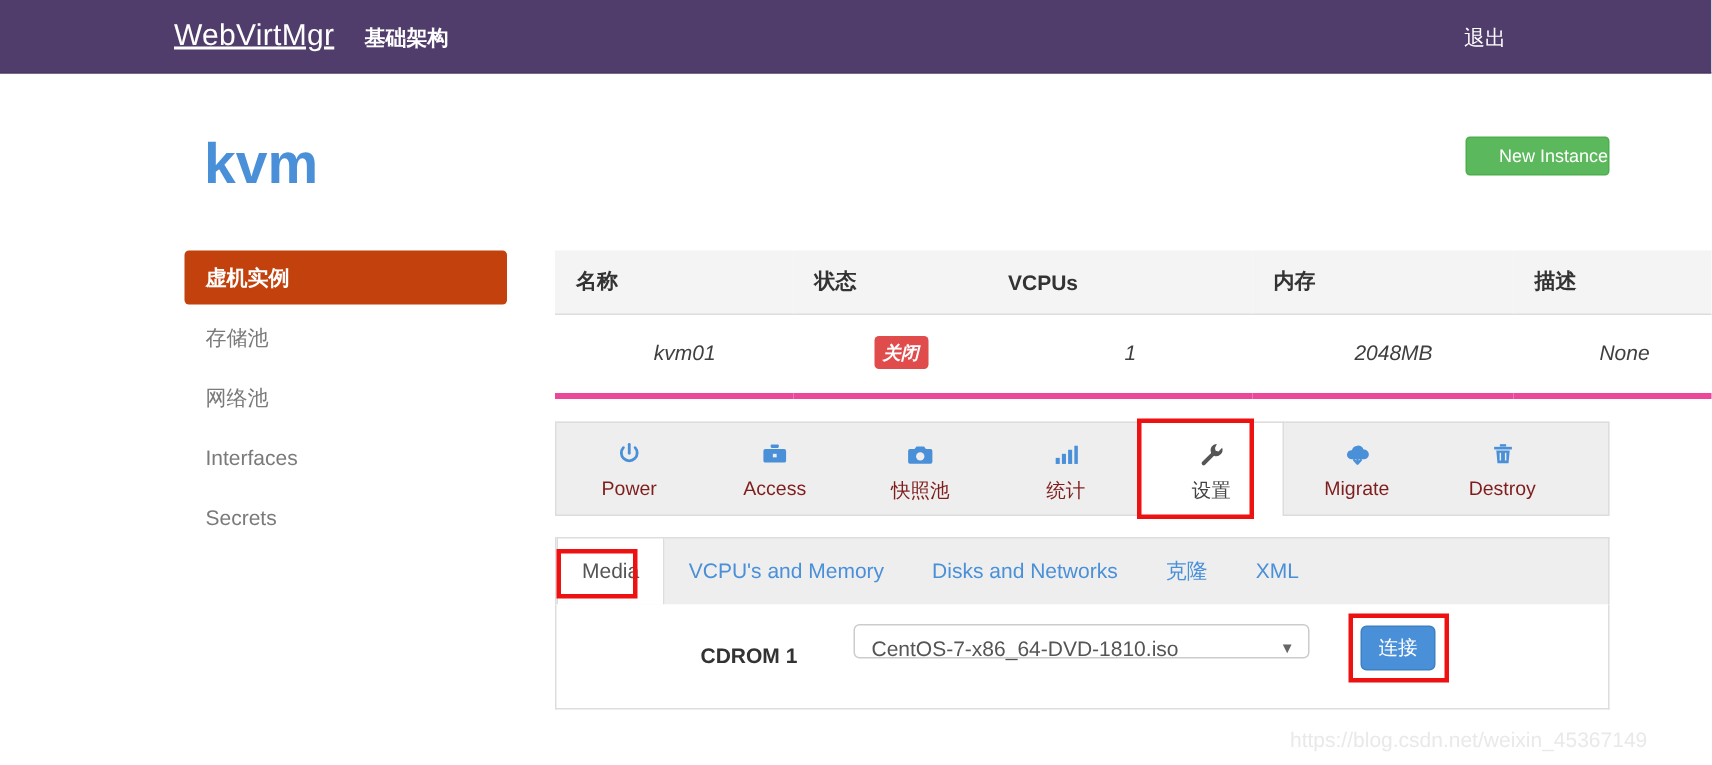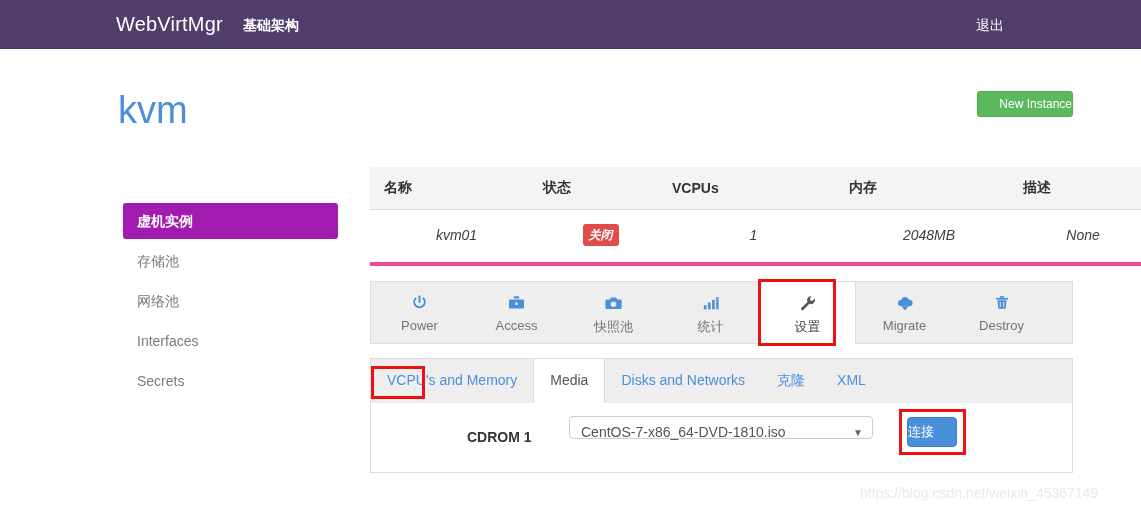--- a/index.html
+++ b/index.html
@@ -26,37 +26,38 @@
     background: #513d6b;
     border-bottom: 1px solid #4a3862;
   }
   .navbar-brand {
     position: absolute;
     left: 116px; top: 12px;
     font-size: 20px;
     color: #ffffff;
     line-height: 24px;
     letter-spacing: .2px;
+    text-decoration: underline;
   }
   .navbar-link {
     position: absolute;
     top: 15px;
     font-size: 14px;
     color: #ffffff;
     line-height: 20px;
   }
   .nav-infra { left: 243px; font-weight: bold; }
   .nav-logout { left: 976px; }
 
   
   .page-title {
     position: absolute;
-    left: 118px; top: 88px;
+    left: 136px; top: 88px;
     font-size: 38px;
-    font-weight: normal;
+    font-weight: bold;
     color: #4a90d9;
     line-height: 44px;
     margin: 0;
   }
   .btn-new-instance {
     position: absolute;
     left: 977px; top: 91px;
     width: 96px; height: 26px;
     background: #5cb85c;
     border: 1px solid #4cae4c;
@@ -80,24 +81,23 @@
     line-height: 36px;
     padding-left: 14px;
     font-size: 14px;
     color: #7a7a7a;
     border-radius: 3px;
     box-sizing: border-box;
     margin-bottom: 4px;
     cursor: pointer;
   }
   .side-item.active {
-    background: #a21caf;
+    background: #c2410c;
     color: #ffffff;
     font-weight: bold;
-    margin-top: 36px;
   }
 
   
   .content {
     position: absolute;
     left: 370px; top: 167px;
     width: 703px;
   }
 
   
@@ -150,21 +150,21 @@
     background: #eeeeee;
     border: 1px solid #dddddd;
     box-sizing: border-box;
     display: flex;
     align-items: stretch;
   }
   .action-tab {
     width: 97px;
     padding-top: 9px;
     text-align: center;
-    color: #737373;
+    color: #7f1d1d;
     font-size: 13px;
     box-sizing: border-box;
     cursor: pointer;
     position: relative;
   }
   .action-tab .ic {
     display: block;
     height: 22px;
     line-height: 22px;
     margin-bottom: 5px;
@@ -260,21 +260,21 @@
   .btn-connect {
     position: absolute;
     left: 536px; top: 14px;
     width: 50px; height: 30px;
     background: #4a90d9;
     border: 1px solid #3d80c4;
     border-radius: 4px;
     color: #ffffff;
     font-size: 13px;
     line-height: 28px;
-    text-align: left;
+    text-align: center;
     box-sizing: border-box;
     cursor: pointer;
   }
 
   
   .watermark {
     position: absolute;
     left: 860px; top: 485px;
     font-size: 14px;
     color: #e9e9e9;
@@ -400,25 +400,25 @@
           <path d="M4.4 6.6 h11.2 l-1 10.6 h-9.2 z" fill="#4a90d9"></path>
           <rect x="7.2" y="8.6" width="1.2" height="6.4" fill="#eeeeee"></rect>
           <rect x="11.6" y="8.6" width="1.2" height="6.4" fill="#eeeeee"></rect>
         </svg>
       </span>
       <span>Destroy</span>
     </div>
   </div>
 
   <div class="sub-tabs">
-    <div class="sub-tab">VCPU's and Memory</div>
     <div class="sub-tab active">
       <span>Media</span>
       <div class="annot" style="left:0px; top:7px; width:54px; height:33px;"></div>
     </div>
+    <div class="sub-tab">VCPU's and Memory</div>
     <div class="sub-tab">Disks and Networks</div>
     <div class="sub-tab">克隆</div>
     <div class="sub-tab">XML</div>
   </div>
 
   <div class="media-panel">
     <div class="cdrom-label">CDROM 1</div>
     <div class="cdrom-select">
       <span>CentOS-7-x86_64-DVD-1810.iso</span>
       <span class="caret">▼</span>

